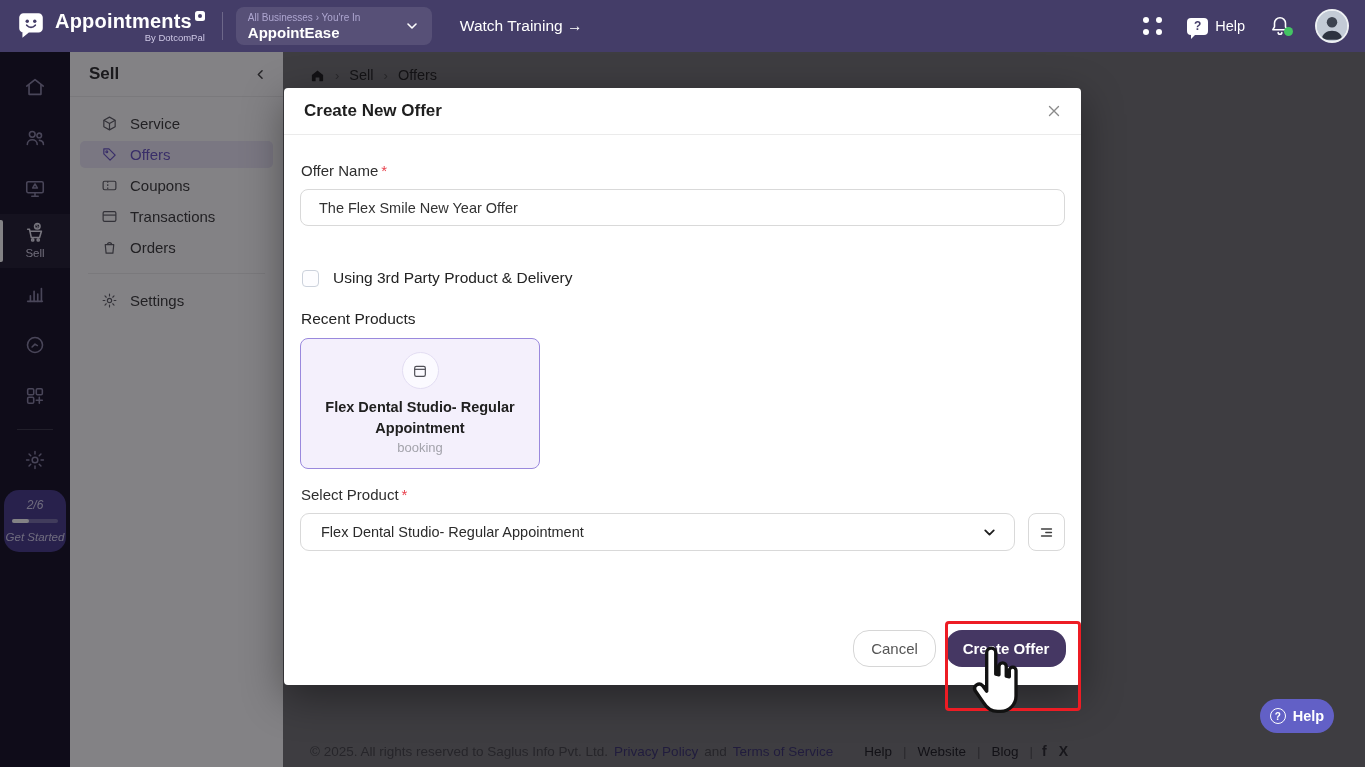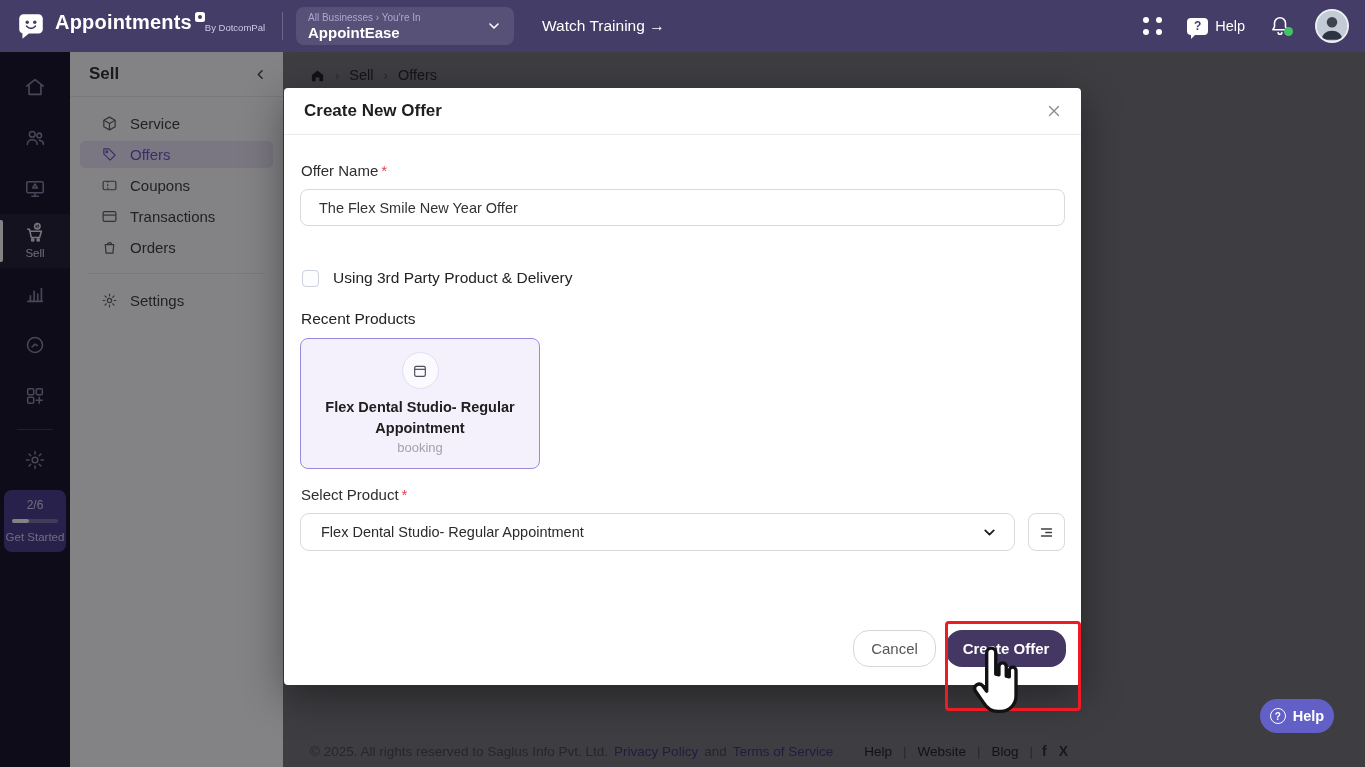--- a/index.html
+++ b/index.html
@@ -11,29 +11,29 @@
   }
   svg { display:block; }
 
   
   .header {
     position:absolute; top:0; left:0; right:0; height:52px;
     background: var(--header-bg, #443d68);
     display:flex; align-items:center; z-index:100; color:#fff;
   }
   .brand { display:flex; align-items:flex-start; gap:9px; margin-left:16px; }
-  .brand-text { display:flex; flex-direction:row; align-items:flex-end;justify-content:flex-end; }
+  .brand-text { display:flex; flex-direction:column; align-items:flex-end;justify-content:flex-end; }
   .brand-name-row { display:flex; align-items:flex-start; gap:3px; }
   .brand-name { font-size:20px; font-weight:700; letter-spacing:.2px; line-height:22px; }
   .brand-badge { width:10px; height:10px; background:#fff; border-radius:2.5px; position:relative; margin-top:1px; }
   .brand-badge::after { content:""; position:absolute; left:3px; top:3px; width:4px; height:4px; border-radius:50%; background:#443d68; }
   .byline { font-size:9.5px; color:#cfc9e6; margin-top:0px; }
   .vdivider { width:1px; height:28px; background:rgba(255,255,255,.22); margin:0 13px 0 17px; }
   .biz {
-    width:218px; height:38px; background:rgba(255,255,255,.10);
+    width:196px; height:38px; background:rgba(255,255,255,.10);
     border-radius:8px; display:flex; align-items:center; padding:0 12px; cursor:pointer;
   }
   .biz-lines { display:flex; flex-direction:column; }
   .biz-context { font-size:10px; color:#aea6d0; line-height:12px; }
   .biz-name { font-size:15px; font-weight:700; color:#fff; line-height:17px; }
   .biz .chev { margin-left:auto; color:#fff; }
   .watch { margin-left:28px; font-size:15.5px; font-weight:500; color:#fff; cursor:pointer; }
   .header-right { margin-left:auto; display:flex; align-items:center; gap:24px; margin-right:16px; }
   .grid-apps { display:grid; grid-template-columns:7px 7px; grid-gap:6px; cursor:pointer; }
   .grid-apps span { width:6px; height:6px; background:#fff; border-radius:50%; }
@@ -52,22 +52,22 @@
   
   .rail { position:absolute; left:0; top:52px; bottom:0; width:70px; background:#161226; z-index:10;
     display:flex; flex-direction:column; align-items:center; color:#8b86a6; }
   .rail-item { width:70px; height:51px; display:flex; align-items:center; justify-content:center; cursor:pointer; }
   .rail-item.active-wrap { height:auto; flex-direction:column; gap:3px; padding:8px 0 9px;
     background:rgba(255,255,255,.06); color:#e8e6f2; position:relative; }
   .rail-item.active-wrap::before { content:""; position:absolute; left:0; top:6px; bottom:6px; width:3px;
     background:#fff; border-radius:0 2px 2px 0; }
   .rail-label { font-size:11.5px; color:#d6d2e8; }
   .rail-divider { width:36px; height:1px; background:rgba(255,255,255,.16); margin:8px 0; }
-  .getstarted { width:62px; border-radius:8px; background:#483d8c; margin-top:8px; padding:8px 7px 9px;
-    display:flex; flex-direction:column; align-items:center; cursor:pointer; }
+  .getstarted { width:62px; border-radius:15px; background:#483d8c; margin-top:8px; padding:8px 7px 9px;
+    display:flex; flex-direction:column; align-items:center; cursor:pointer;font-style:italic; }
   .gs-count { font-size:12px; color:#d7d2f0; }
   .gs-track { width:46px; height:4px; border-radius:2px; background:rgba(255,255,255,.28); margin:7px 0 8px; }
   .gs-fill { width:38%; height:4px; border-radius:2px; background:#ffffff; }
   .gs-label { font-size:11.5px; color:#d7d2f0; white-space:nowrap; }
 
   
   .panel { position:absolute; left:70px; top:52px; bottom:0; width:213px; background:#fff; z-index:10; }
   .panel-head { height:45px; padding:0 15px 0 19px; display:flex; align-items:center; justify-content:space-between;
     font-size:17px; font-weight:700; color:#2e2e2e; border-bottom:1px solid #ececec; }
   .panel-collapse { color:#444; cursor:pointer; }

